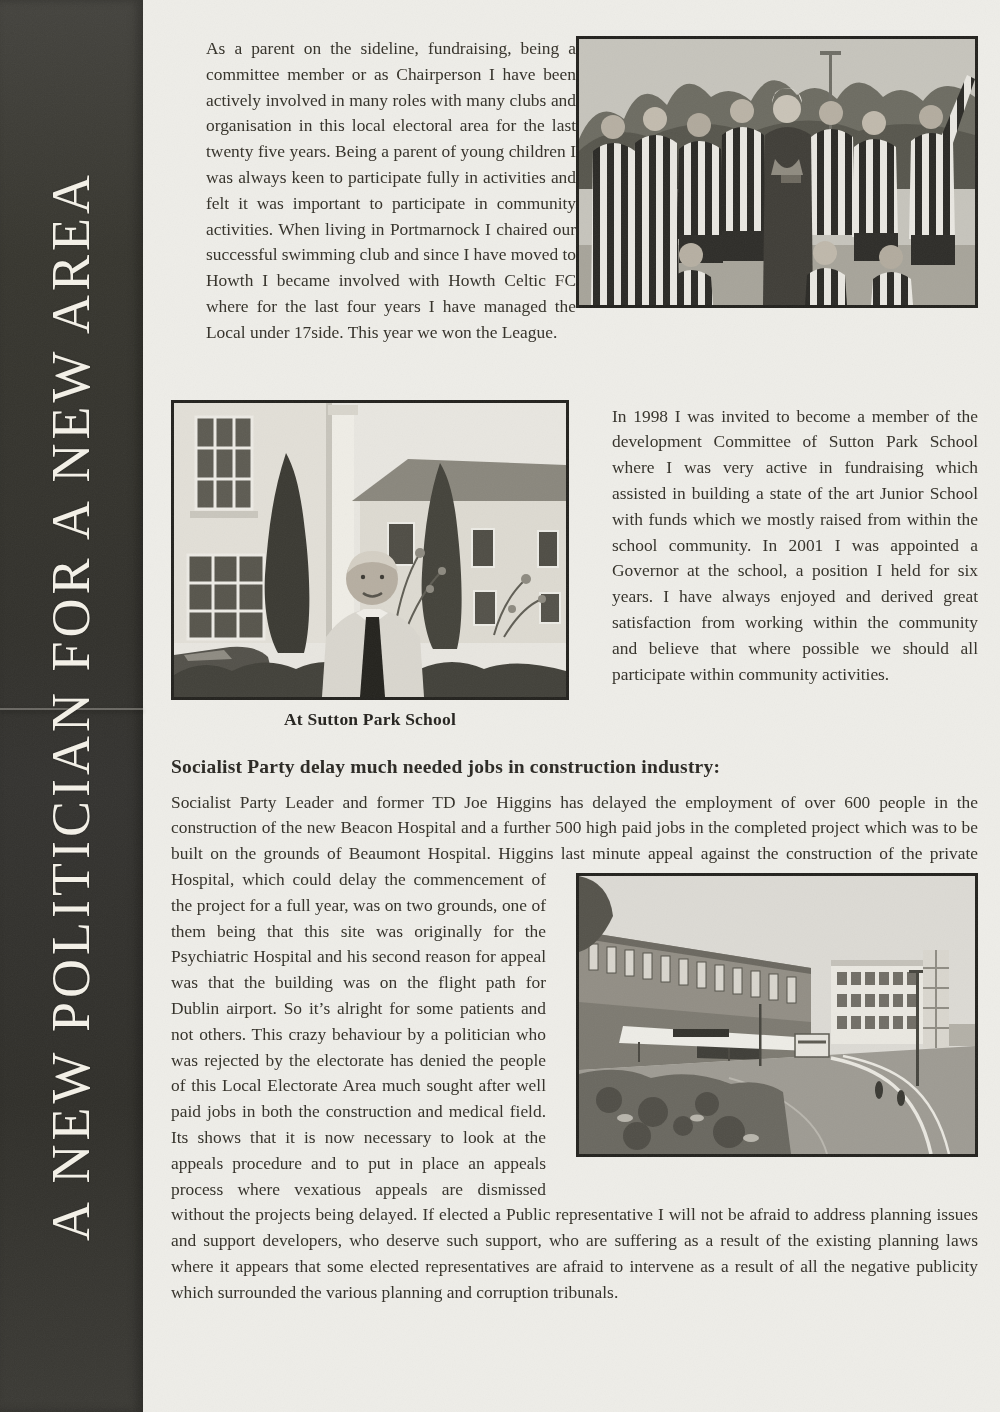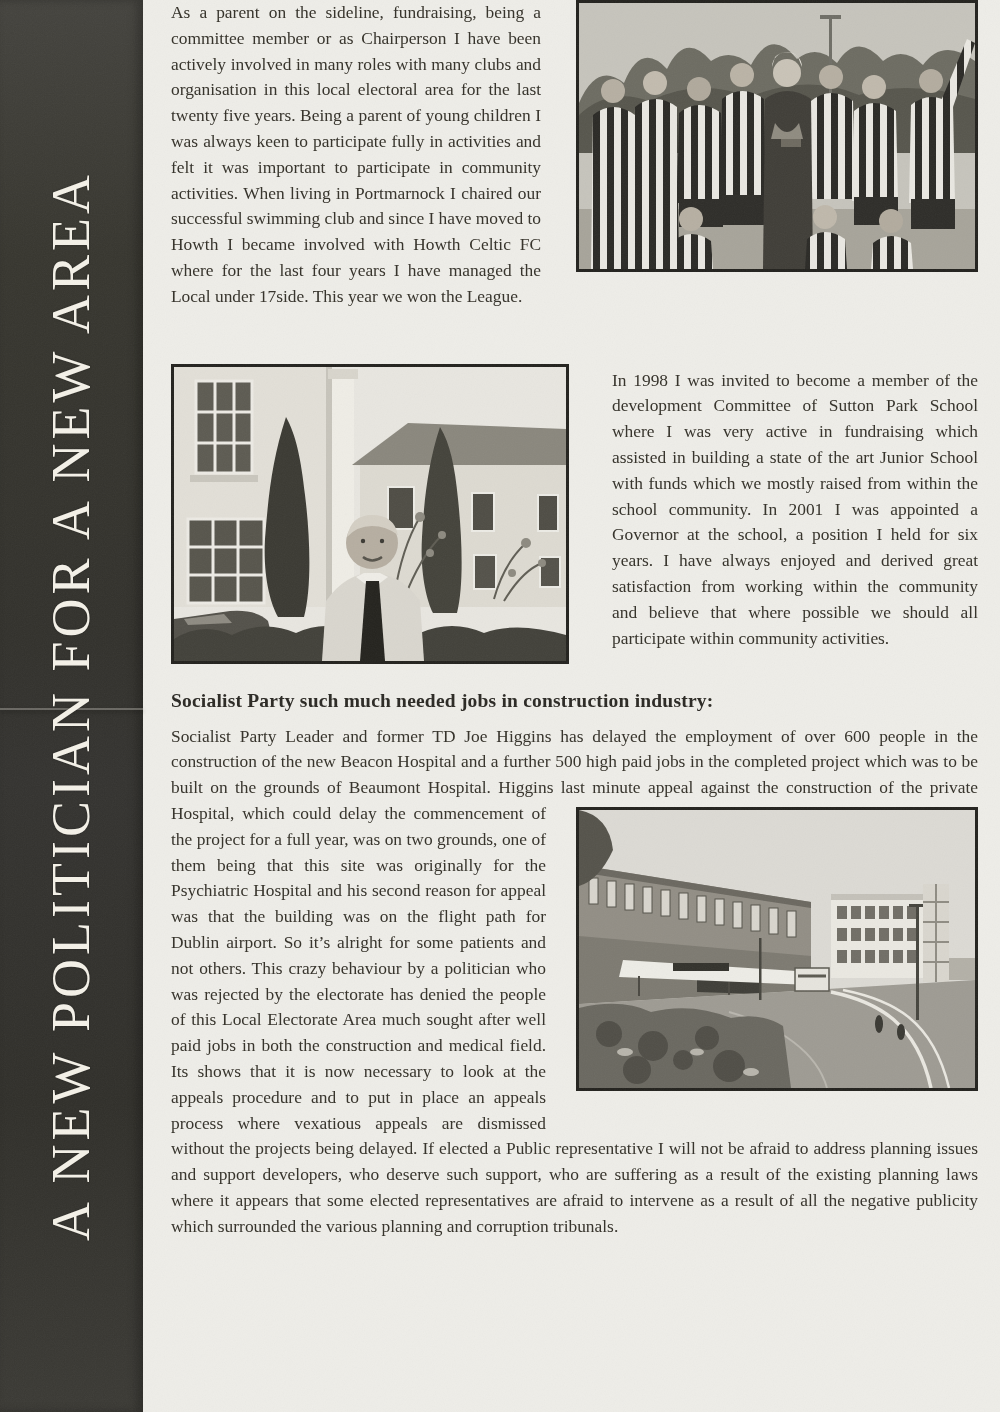--- a/index.html
+++ b/index.html
@@ -32,21 +32,21 @@
   
   .content{
     position:absolute;left:143px;top:0;width:857px;height:1412px;
     padding:0 22px 0 28px;box-sizing:border-box;
   }
   p.body{
     margin:0;text-align:justify;
     font-size:17.4px;line-height:25.8px;color:#343129;
   }
   .row{display:flex;justify-content:space-between;}
-  .row-top{}
+  .row-top{margin-top:36px;justify-content:flex-end;}
   .row-top .txt{width:370px;}
   .row-mid{margin-top:54px;}
   .row-mid .txt{width:366px;padding-top:4px;}
   .photo-col{flex:none;}
   .photo{display:block;border:3px solid #23221e;background:#fff;}
   .caption{
     text-align:center;font-weight:bold;font-size:17.5px;color:#25231f;
     margin-top:9px;letter-spacing:.2px;
   }
   .heading{
@@ -190,27 +190,28 @@
           <path d="M148,294 L152,234 Q172,206 198,206 Q226,206 246,234 L250,294 Z" fill="#d9d6ce"></path>
           <circle cx="198" cy="176" r="26" fill="#b6aea1"></circle>
           <path d="M173,170 q4,-22 25,-22 q22,0 26,20 q-12,-9 -26,-9 q-15,0 -25,11 z" fill="#d4cfc4"></path>
           <circle cx="189" cy="174" r="2.2" fill="#3c3a34"></circle>
             <circle cx="208" cy="174" r="2.2" fill="#3c3a34"></circle>
           <path d="M189,190 q9,7 19,0" stroke="#55524a" stroke-width="2.5" fill="none"></path>
           <path d="M182,210 L198,222 L214,210 L206,206 L190,206 Z" fill="#efede7"></path>
           <path d="M192,214 h13 l6,80 h-25 z" fill="#24231e"></path>
         </g>
       </svg>
+      <div class="caption">At Sutton Park School</div>
     </div>
     <div class="txt">
       <p class="body">In 1998 I was invited to become a member of the development Committee of Sutton Park School where I was very active in fundraising which assisted in building a state of the art Junior School with funds which we mostly raised from within the school community. In 2001 I was appointed a Governor at the school, a position I held for six years. I have always enjoyed and derived great satisfaction from working within the community and believe that where possible we should all participate within community activities.</p>
     </div>
   </div>
 
-  <h2 class="heading">Socialist Party such much needed jobs in construction industry:</h2>
+  <h2 class="heading">Socialist Party delay much needed jobs in construction industry:</h2>
 
   <p class="body">
     <span>Socialist Party Leader and former TD Joe Higgins has delayed the employment of over 600 people in the construction of the new Beacon Hospital and a further 500 high paid jobs in the completed project which was to be built on the grounds of Beaumont Hospital. Higgins last minute appeal against the</span>
     <span class="float-photo">
       <svg class="photo" width="396" height="278" viewBox="0 0 396 278">
         <rect width="396" height="278" fill="#dcdad4"></rect>
         <rect x="346" y="148" width="50" height="22" fill="#b3b0a7"></rect>
 
         <path d="M0,55 L232,92 L232,180 L0,194 Z" fill="#928e85"></path>
         <path d="M0,55 L232,92 L232,98 L0,62 Z" fill="#6b6860"></path>

